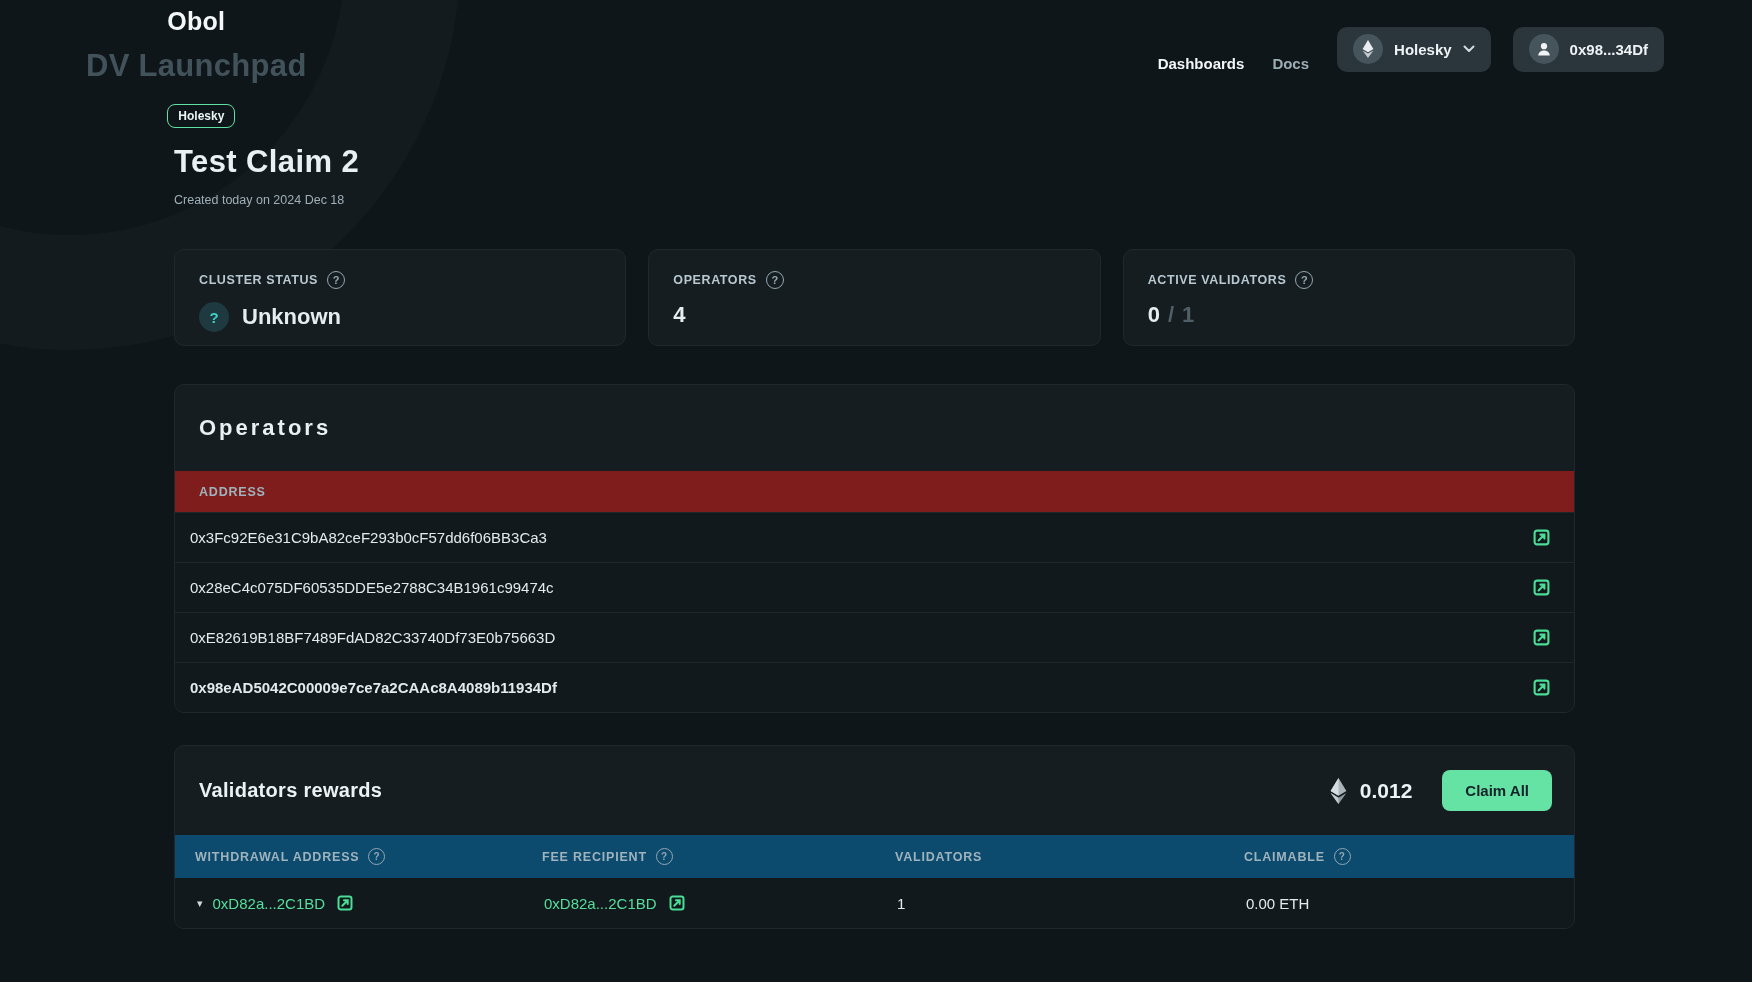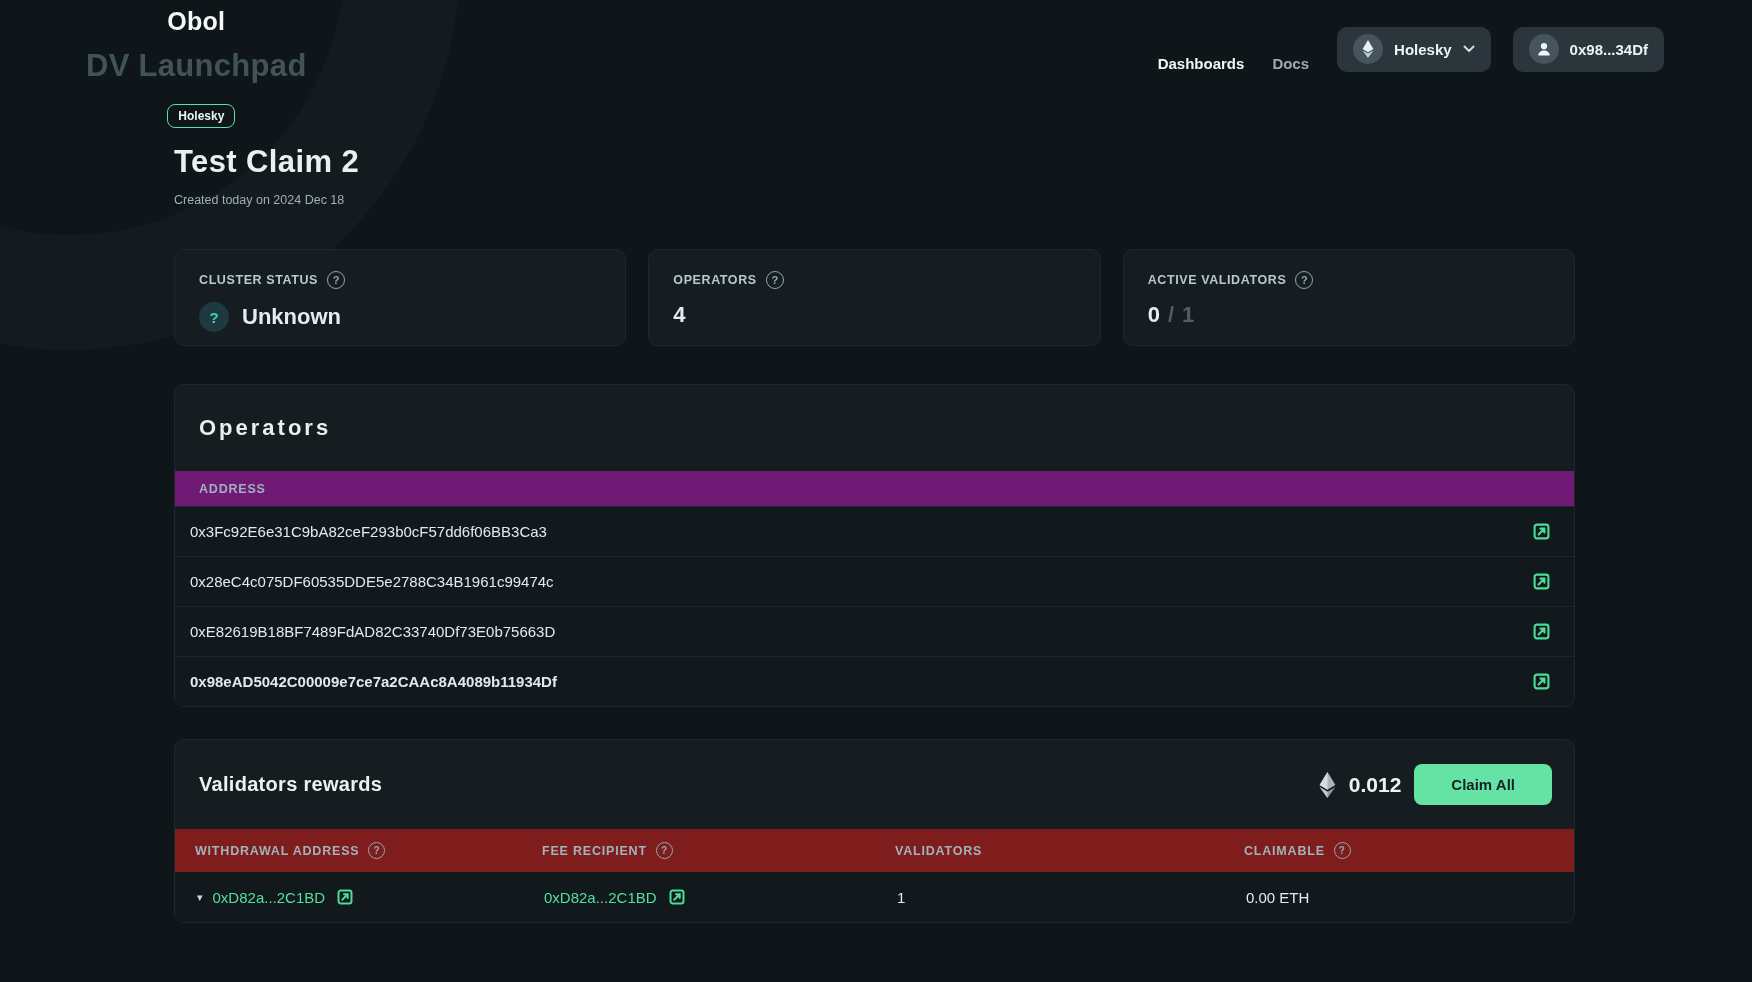--- a/index.html
+++ b/index.html
@@ -78,21 +78,21 @@
   .muted { color:#4f5f68; }
 
   .panel {
     background:#151d21; border:1px solid #1e282d; border-radius:10px;
     overflow:hidden; margin-bottom:32px;
   }
   .panel-title-row { padding:30px 24px; }
   .panel-title { font-size:22px; font-weight:700; color:#e9f0f2; letter-spacing:3px; }
 
   .thead {
-    background:#701a75; height:35px;
+    background:#7f1d1d; height:41px;
     display:flex; align-items:center; padding:0 24px;
   }
   .th-label { font-size:12.5px; font-weight:700; color:#9fb3bd; letter-spacing:.8px; display:flex; align-items:center; gap:9px; }
 
   .op-row {
     height:50px; background:#11191d;
     display:flex; align-items:center; justify-content:space-between;
     padding:0 22px 0 15px;
     border-top:1px solid #1c262b;
     font-size:15px; color:#e2eaee;
@@ -100,26 +100,26 @@
   .op-row:first-of-type { border-top:none; }
   .op-row.current { font-weight:700; }
   .ext-btn { background:none; border:none; cursor:pointer; display:flex; padding:2px; }
 
   
   .rewards-header { display:flex; align-items:center; padding:24px 22px 24px 24px; }
   .rewards-title { font-size:20px; font-weight:700; color:#ecf2f4; letter-spacing:.3px;text-align:right; }
   .rewards-right { margin-left:auto; display:flex; align-items:center; gap:13px; }
   .rewards-amount { font-size:21px; font-weight:700; color:#edf3f5; }
   .claim-btn {
-    background:#65e3a4; color:#15222a;
-    border:none; border-radius:8px; padding:12px 37px;
+    margin-left:17px; background:#65e3a4; color:#15222a;
+    border:none; border-radius:8px; padding:12px 23px;
     font-size:15px; font-weight:700; font-family:inherit; cursor:pointer;
   }
   .rgrid { display:grid; grid-template-columns:347px 353px 349px 1fr; align-items:center; padding:0 22px; }
-  .rewards-thead { background:#7f1d1d; height:43px;padding-left:20px; }
+  .rewards-thead { background:#0c4a6e; height:43px;padding-left:20px; }
   .rewards-row { background:#11191d; height:50px; font-size:15px; color:#e2eaee; }
   .cell-flex { display:flex; align-items:center; gap:10px; }
   .caret { font-size:11px; color:#cfd9de; cursor:pointer; line-height:1; }
   .green-link { color:#55df9d; font-weight:400; cursor:pointer; }
 
   svg { display:block; }
 </style>
 </head>
 <body>
 

